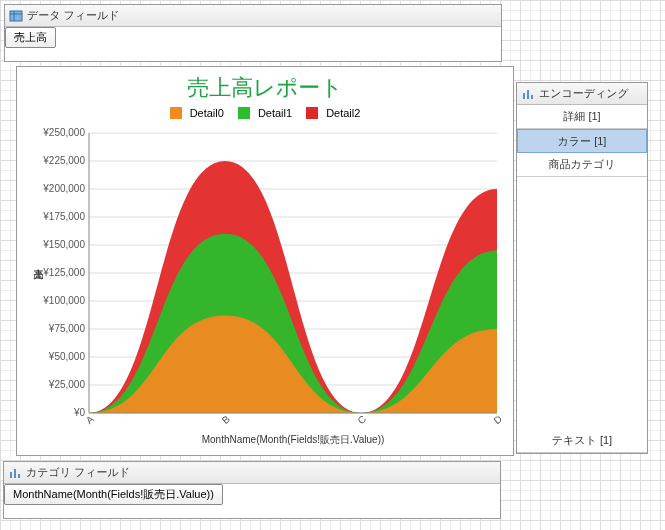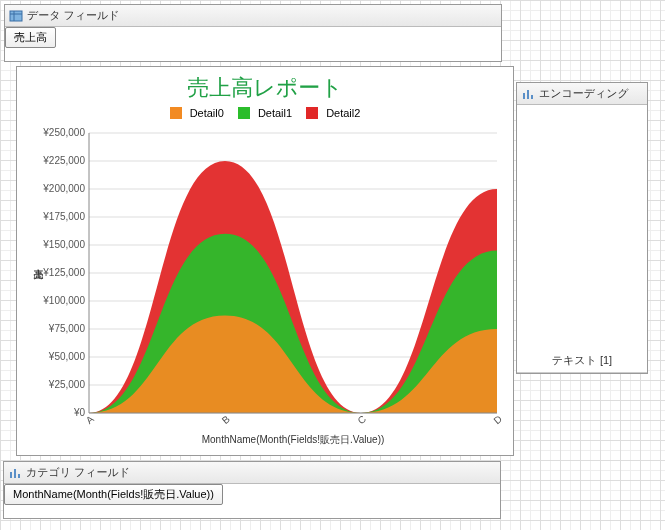--- a/index.html
+++ b/index.html
@@ -4,21 +4,21 @@
 <style>
 *{box-sizing:border-box;margin:0;padding:0;font-family:'Meiryo','MS PGothic',sans-serif}
 body{width:665px;height:530px;background:#fff;position:relative}
 .grid-bg{position:absolute;inset:0;background-image:repeating-linear-gradient(#ddd 0 1px,transparent 1px 20px),repeating-linear-gradient(90deg,#ddd 0 1px,transparent 1px 20px),repeating-linear-gradient(#eee 0 1px,transparent 1px 10px),repeating-linear-gradient(90deg,#eee 0 1px,transparent 1px 10px)}
 .panel{position:absolute;background:#fff;border:1px solid #999}
 .panel-h{background:linear-gradient(#f8f8f8,#e8e8e8);border-bottom:1px solid #bbb;height:22px;display:flex;align-items:center;padding:0 4px;font-size:11px;color:#333}
 .panel-h .ic{margin-right:4px}
 .field-btn{display:inline-block;padding:2px 8px;border:1px solid #888;background:linear-gradient(#fff,#eee);font-size:11px;border-radius:2px;cursor:pointer}
 .data-panel{left:4px;top:4px;width:498px;height:58px}
 .chart-panel{left:16px;top:66px;width:498px;height:390px;position:absolute}
-.enc-panel{left:516px;top:82px;width:132px;height:292px}
+.enc-panel{left:516px;top:82px;width:132px;height:372px}
 .cat-panel{left:3px;top:461px;width:498px;height:58px}
 .enc-item{height:24px;border-bottom:1px solid #ccc;display:flex;align-items:center;justify-content:center;font-size:11px;color:#333;cursor:pointer}
 .enc-text{position:absolute;bottom:0;left:0;right:0}
 .enc-sel{background:#bcd4ee;border:1px solid #7aa7d4}
 .chart-title{text-align:center;font-size:22px;color:#21a146;padding-top:6px}
 .legend{display:flex;justify-content:center;gap:14px;font-size:11px;padding:4px 0}
 .lg{display:flex;align-items:center;gap:8px}
 .sw{width:12px;height:12px}
 .axis-lbl{font-size:10px;fill:#555;text-anchor:end}
 .xaxis-lbl{font-size:10px;fill:#555;text-anchor:middle}
@@ -102,20 +102,25 @@
   <div class="panel-h">
     <span class="ic">
         <svg viewBox="0 0 14 14">
           <rect x="2" y="6" width="2" height="6" fill="#5a8fc7"></rect>
           <rect x="6" y="3" width="2" height="9" fill="#5a8fc7"></rect>
           <rect x="10" y="8" width="2" height="4" fill="#5a8fc7"></rect>
         </svg>
       </span>
     <span>エンコーディング</span>
   </div>
+  <div id="enc-items">
+      <div class="enc-item">詳細 [1]</div>
+      <div class="enc-item enc-sel">カラー [1]</div>
+      <div class="enc-item">商品カテゴリ</div>
+    </div>
   <div class="enc-item enc-text">テキスト [1]</div>
 </div>
 
 <div class="panel cat-panel">
   <div class="panel-h">
     <span class="ic">
         <svg viewBox="0 0 14 14">
           <rect x="2" y="6" width="2" height="6" fill="#5a8fc7"></rect>
           <rect x="6" y="3" width="2" height="9" fill="#5a8fc7"></rect>
           <rect x="10" y="8" width="2" height="4" fill="#5a8fc7"></rect>

